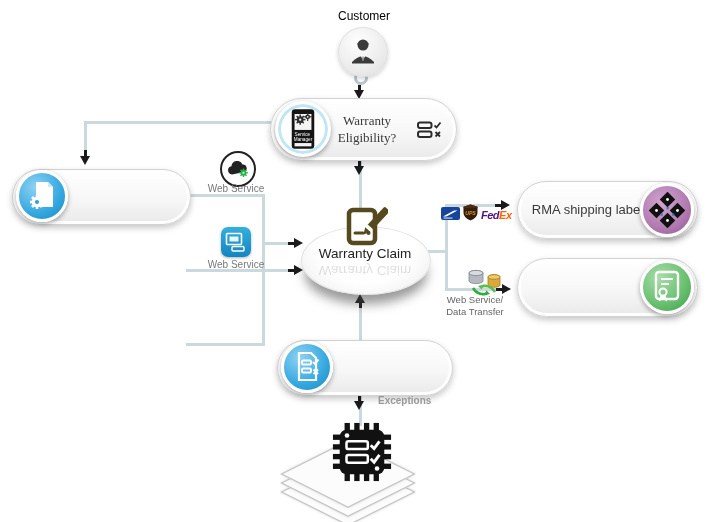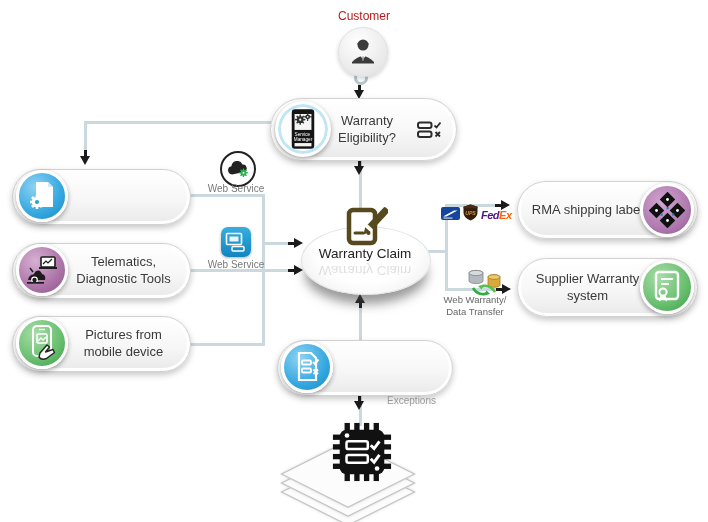--- a/index.html
+++ b/index.html
@@ -93,21 +93,21 @@
 
   <div class="stem-v" style="left:358px;top:396px;height:6px;"></div>
   <div class="arr d" style="left:354px;top:401px;"></div>
 
   <div class="stem-h" style="left:495px;top:204px;width:7px;"></div>
   <div class="arr r" style="left:501px;top:200px;"></div>
 
   <div class="stem-h" style="left:496px;top:288px;width:7px;"></div>
   <div class="arr r" style="left:502px;top:284px;"></div>
 
-  <div class="small-label" style="left:322px;top:9px;width:84px;font-size:12px;color:#b91c1c;">Customer</div>
+  <div class="small-label" style="left:322px;top:9px;width:84px;font-size:12px;color:#000000;">Customer</div>
   <div class="avatar">
     <span>
       <svg width="30" height="30" viewBox="0 0 30 30">
         <circle cx="15" cy="10" r="5.5" fill="#3b3b3b"></circle>
         <rect x="9.5" y="8" width="11" height="1.6" fill="#3b3b3b"></rect>
         <path d="M4 27 Q15 15.5 26 27 L26 28.5 H4 Z" fill="#3b3b3b"></path>
         <polygon points="12.5,20.5 17.5,20.5 15,25" fill="#fff"></polygon>
         <rect x="14.3" y="21.5" width="1.4" height="4.5" fill="#888"></rect>
       </svg>
     </span>
@@ -134,21 +134,21 @@
           <circle cx="21" cy="9" r="2.6" fill="#2e2e2e"></circle>
             <circle cx="21" cy="9" r="0.9" fill="#f4f4f4"></circle>
         </g>
         <text x="16" y="29" font-size="5" fill="#fff" text-anchor="middle" font-family="Liberation Sans, sans-serif">
           <tspan x="16">Service</tspan>
           <tspan x="16" dy="5.6">Manager</tspan>
         </text>
         <rect x="7" y="37" width="18" height="3.5" fill="#f4f4f4"></rect>
       </svg>
     </div>
-    <div class="pill-label ml" style="padding-left:46px;">Warranty
+    <div class="pill-label ml" style="padding-left:46px;font-family:Liberation Serif, serif;">Warranty
 Eligibility?</div>
     <span style="margin-right:13px;display:flex;">
       <svg width="26" height="18" viewBox="0 0 26 18">
         <rect x="1" y="1.5" width="13.5" height="5.5" rx="2" fill="none" stroke="#2b2b2b" stroke-width="2"></rect>
         <rect x="1" y="10.5" width="13.5" height="5.5" rx="2" fill="none" stroke="#2b2b2b" stroke-width="2"></rect>
         <path d="M17.5 4.5 L19.5 6.5 L23.5 1.5" stroke="#2b2b2b" stroke-width="1.8" fill="none"></path>
         <path d="M18.5 11 L23 15.5 M23 11 L18.5 15.5" stroke="#2b2b2b" stroke-width="1.8"></path>
       </svg>
     </span>
   </div>
@@ -163,49 +163,21 @@
             <line x1="3" y1="22" x2="17" y2="22"></line>
           <line x1="5" y1="17" x2="15" y2="27"></line>
             <line x1="15" y1="17" x2="5" y2="27"></line>
         </g>
         <circle cx="10" cy="22" r="5.2" fill="#fff"></circle>
         <circle cx="10" cy="22" r="2.1" fill="#2f9fd8"></circle>
       </svg>
     </div>
   </div>
 
-  <div class="pill" style="left:12px;top:243px;width:177px;height:54px;">
-    <div class="icirc mauve" style="left:3px;top:0px;width:46px;height:46px;">
-      <svg width="32" height="30" viewBox="0 0 32 30">
-        <rect x="15" y="2" width="14" height="10" rx="1" fill="#fff" stroke="#1c1c1c" stroke-width="1.6"></rect>
-        <path d="M17 9 l3 -3 2 2 4 -4" stroke="#1c1c1c" fill="none" stroke-width="1.2"></path>
-        <rect x="13" y="12" width="18" height="2" fill="#1c1c1c"></rect>
-        <line x1="7" y1="17" x2="4" y2="13" stroke="#1c1c1c" stroke-width="1.4"></line>
-        <path d="M2 25 q1 -5.5 5.5 -5.5 l2 -3 q3 -2 5 0 l2 3 h1 q2.5 2 1.5 5.5 z" fill="#1c1c1c"></path>
-        <circle cx="8.5" cy="25" r="2.8" fill="#1c1c1c" stroke="#fff" stroke-width="1.2"></circle>
-        <rect x="1" y="27" width="17" height="1.7" fill="#1c1c1c"></rect>
-      </svg>
-    </div>
-    <div class="pill-label ml" style="padding-left:44px;">Telematics,
-Diagnostic Tools</div>
-  </div>
-
-  <div class="pill" style="left:12px;top:316px;width:177px;height:54px;">
-    <div class="icirc greenc" style="left:3px;top:0px;width:46px;height:46px;">
-      <svg width="30" height="36" viewBox="0 0 30 36">
-        <rect x="6" y="1" width="18" height="30" rx="4" fill="none" stroke="#fff" stroke-width="2"></rect>
-        <line x1="12" y1="4.5" x2="18" y2="4.5" stroke="#fff" stroke-width="1.4"></line>
-        <rect x="10" y="9" width="10" height="9" rx="1" fill="none" stroke="#fff" stroke-width="1.6"></rect>
-        <path d="M11 16 l3 -3 2 2 3 -3" stroke="#fff" fill="none" stroke-width="1.4"></path>
-        <path d="M13 28 l7 -8 2.5 2 -4 5 7.5 -2.5 1.5 3 -8 6 q-5 2 -7.5 -1.5 z" fill="#fff" stroke="#222" stroke-width="1.4" stroke-linejoin="round"></path>
-      </svg>
-    </div>
-    <div class="pill-label ml" style="padding-left:44px;">Pictures from
-mobile device</div>
-  </div>
+
 
   <div class="ws-cloud">
     <svg width="24" height="17" viewBox="0 0 24 17">
       <path d="M6 13.5 a4.2 4.2 0 0 1 -.6 -8.3 A5.8 5.8 0 0 1 16.5 3.5 a3.9 3.9 0 0 1 1.5 7.6 z" fill="#222"></path>
       <g stroke="#2bb24c" stroke-width="1.4">
         <line x1="17.5" y1="7.5" x2="17.5" y2="16"></line>
           <line x1="13.2" y1="11.8" x2="21.8" y2="11.8"></line>
         <line x1="14.5" y1="8.8" x2="20.5" y2="14.8"></line>
           <line x1="20.5" y1="8.8" x2="14.5" y2="14.8"></line>
       </g>
@@ -288,26 +260,24 @@
       <path d="M3 5 a7 2.6 0 0 1 14 0 v8 a7 2.6 0 0 1 -14 0 z" fill="#b3b9bf" stroke="#80868c" stroke-width="0.8"></path>
       <ellipse cx="10" cy="5" rx="7" ry="2.6" fill="#d7dbdf" stroke="#80868c" stroke-width="0.8"></ellipse>
       <path d="M22 9 a6 2.3 0 0 1 12 0 v8 a6 2.3 0 0 1 -12 0 z" fill="#d9a93c" stroke="#a87b1e" stroke-width="0.8"></path>
       <ellipse cx="28" cy="9" rx="6" ry="2.3" fill="#eecb6e" stroke="#a87b1e" stroke-width="0.8"></ellipse>
       <path d="M7 20 q5 8 14 5.5" stroke="#2fae3e" stroke-width="2.6" fill="none"></path>
       <polygon points="24,26 17.5,27.5 20.5,22.5" fill="#2fae3e"></polygon>
       <path d="M29 24 q-5 -8 -14 -5.5" stroke="#57c04f" stroke-width="2.6" fill="none"></path>
       <polygon points="12,18 18.5,16.5 15.5,21.5" fill="#57c04f"></polygon>
     </svg>
   </div>
-  <div class="small-label ml" style="left:432px;top:294px;width:86px;font-size:9.5px;color:#666;">Web Warranty/
+  <div class="small-label ml" style="left:432px;top:294px;width:86px;font-size:9.5px;color:#666;">Web Service/
 Data Transfer</div>
 
   <div class="pill" style="left:517px;top:258px;width:179px;height:57px;">
-    <div class="pill-label ml" style="padding-right:48px;padding-left:8px;">Supplier Warranty
-system</div>
     <div class="icirc greenc" style="right:3px;top:1px;width:48px;height:48px;">
       <svg width="32" height="34" viewBox="0 0 32 34">
         <rect x="5" y="2" width="22" height="27" rx="3" fill="none" stroke="#fff" stroke-width="2.4"></rect>
         <line x1="10" y1="9" x2="22" y2="9" stroke="#fff" stroke-width="2"></line>
         <line x1="10" y1="14" x2="18" y2="14" stroke="#fff" stroke-width="2"></line>
         <circle cx="12" cy="22" r="3.6" fill="none" stroke="#fff" stroke-width="2"></circle>
         <path d="M9.5 25 L8 31.5 L12 29 L16 31.5 L14.5 25 Z" fill="#fff"></path>
       </svg>
     </div>
   </div>
@@ -316,21 +286,21 @@
     <div class="icirc blue" style="left:3px;top:0px;width:46px;height:46px;">
       <svg width="30" height="32" viewBox="0 0 30 32">
         <path d="M7 2 H19 L24 7 V29 H7 Z" fill="none" stroke="#fff" stroke-width="2.2"></path>
         <rect x="10" y="9.5" width="9" height="4" rx="1" fill="none" stroke="#fff" stroke-width="1.8"></rect>
         <rect x="10" y="17.5" width="9" height="4" rx="1" fill="none" stroke="#fff" stroke-width="1.8"></rect>
         <path d="M21 11 l2 2 3.5 -4.5" stroke="#fff" stroke-width="2" fill="none"></path>
         <path d="M21.5 18.5 l4.5 4.5 M26 18.5 l-4.5 4.5" stroke="#fff" stroke-width="2"></path>
       </svg>
     </div>
   </div>
-  <div class="small-label" style="left:378px;top:395px;width:58px;font-size:10px;color:#999;text-align:right;">Exceptions</div>
+  <div class="small-label" style="left:378px;top:395px;width:58px;font-size:10px;color:#999;text-align:left;font-weight:bold;">Exceptions</div>
 
   <div class="sheet" style="left:300px;top:444px;"></div>
   <div class="sheet" style="left:300px;top:435px;"></div>
   <div class="sheet" style="left:300px;top:426px;"></div>
   <div style="position:absolute;left:331px;top:421px;z-index:5;">
     <svg width="62" height="62" viewBox="0 0 64 64">
       <g fill="#111">
         <rect x="14" y="2" width="5.5" height="8"></rect>
           <rect x="24" y="2" width="5.5" height="8"></rect>
         <rect x="34" y="2" width="5.5" height="8"></rect>

